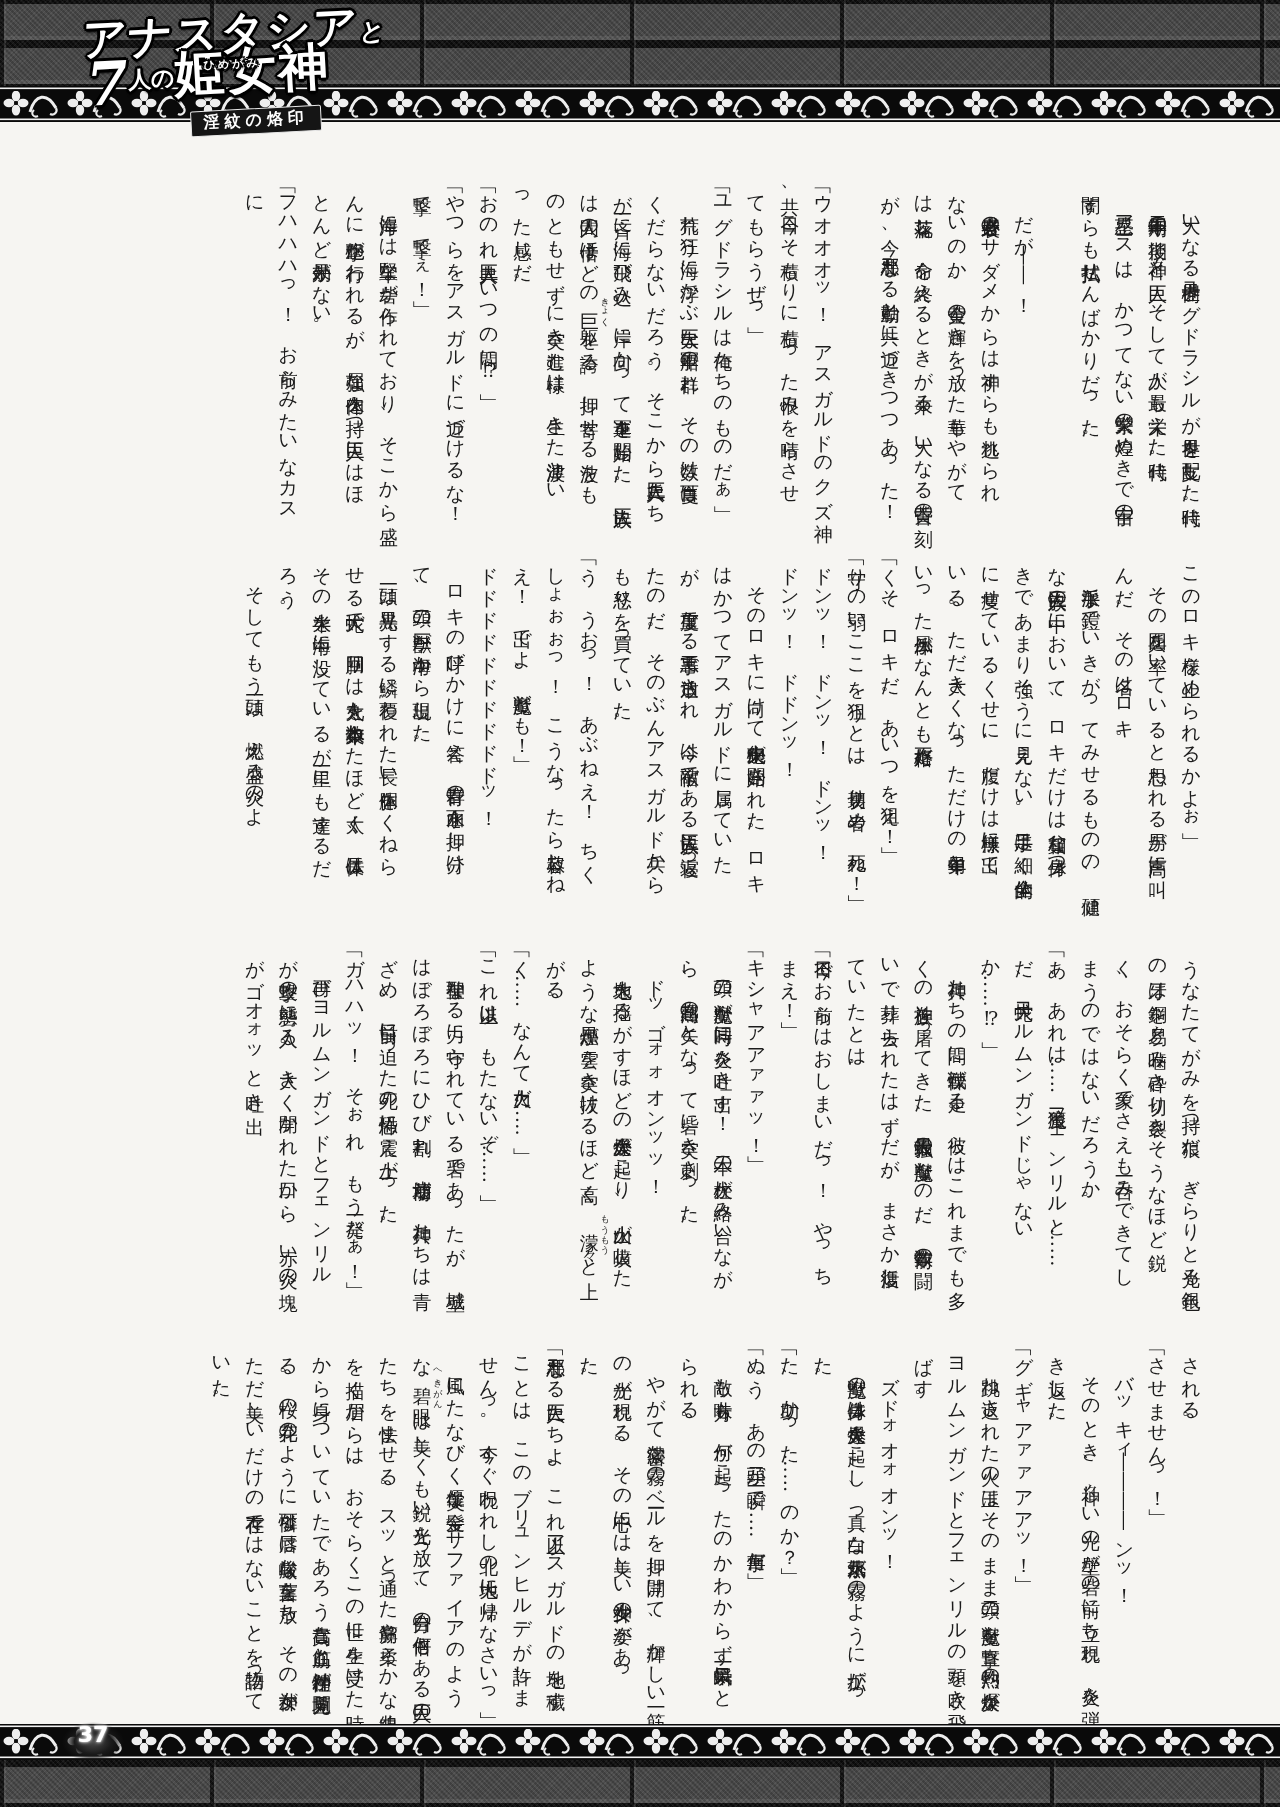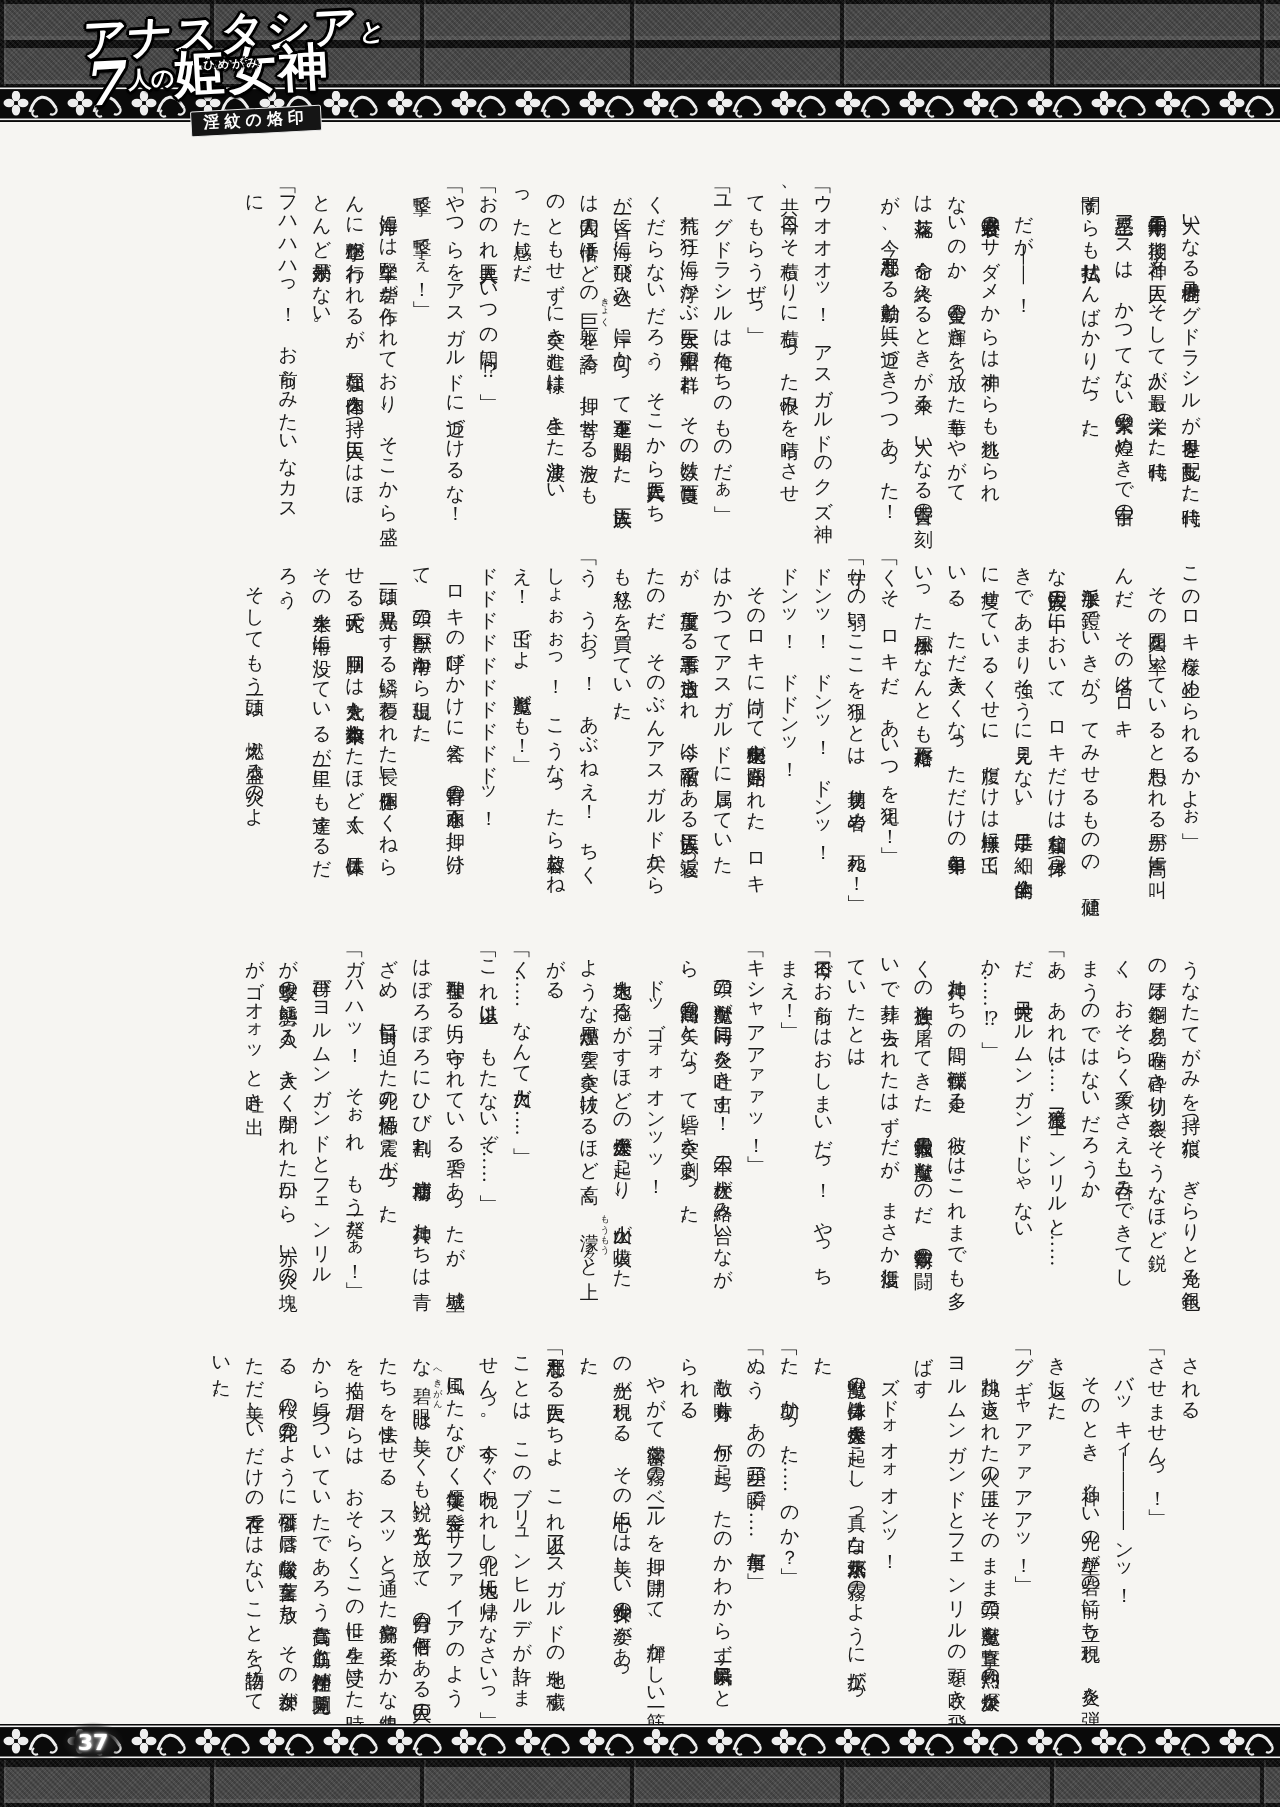--- a/index.html
+++ b/index.html
@@ -49,21 +49,21 @@
   .band-1{top:182px;height:332px;}
   .band-2{top:554px;height:332px;}
   .band-3{top:946px;height:334px;}
   .band-4{top:1344px;height:370px;}
   .para{margin:0;padding:0;}
   .para.blank{opacity:0;}
   rt{font-size:9px;letter-spacing:0;}
   
   .pagenum{
     position:absolute;left:62px;top:1722px;z-index:6;width:62px;height:40px;
-    display:flex;align-items:center;justify-content:center;
+    display:flex;justify-content:center;
     background:radial-gradient(closest-side,#4a4a4a 0%,#1a1a1a 60%,rgba(0,0,0,0) 100%);
     border-radius:50%;
   }
   .pagenum span{
     color:#fff;font-size:22px;font-weight:bold;font-family:"DejaVu Sans","Liberation Sans",sans-serif;
     text-shadow:0 0 4px #fff,0 0 2px #fff;
   }
 </style>
 </head>
 <body>

